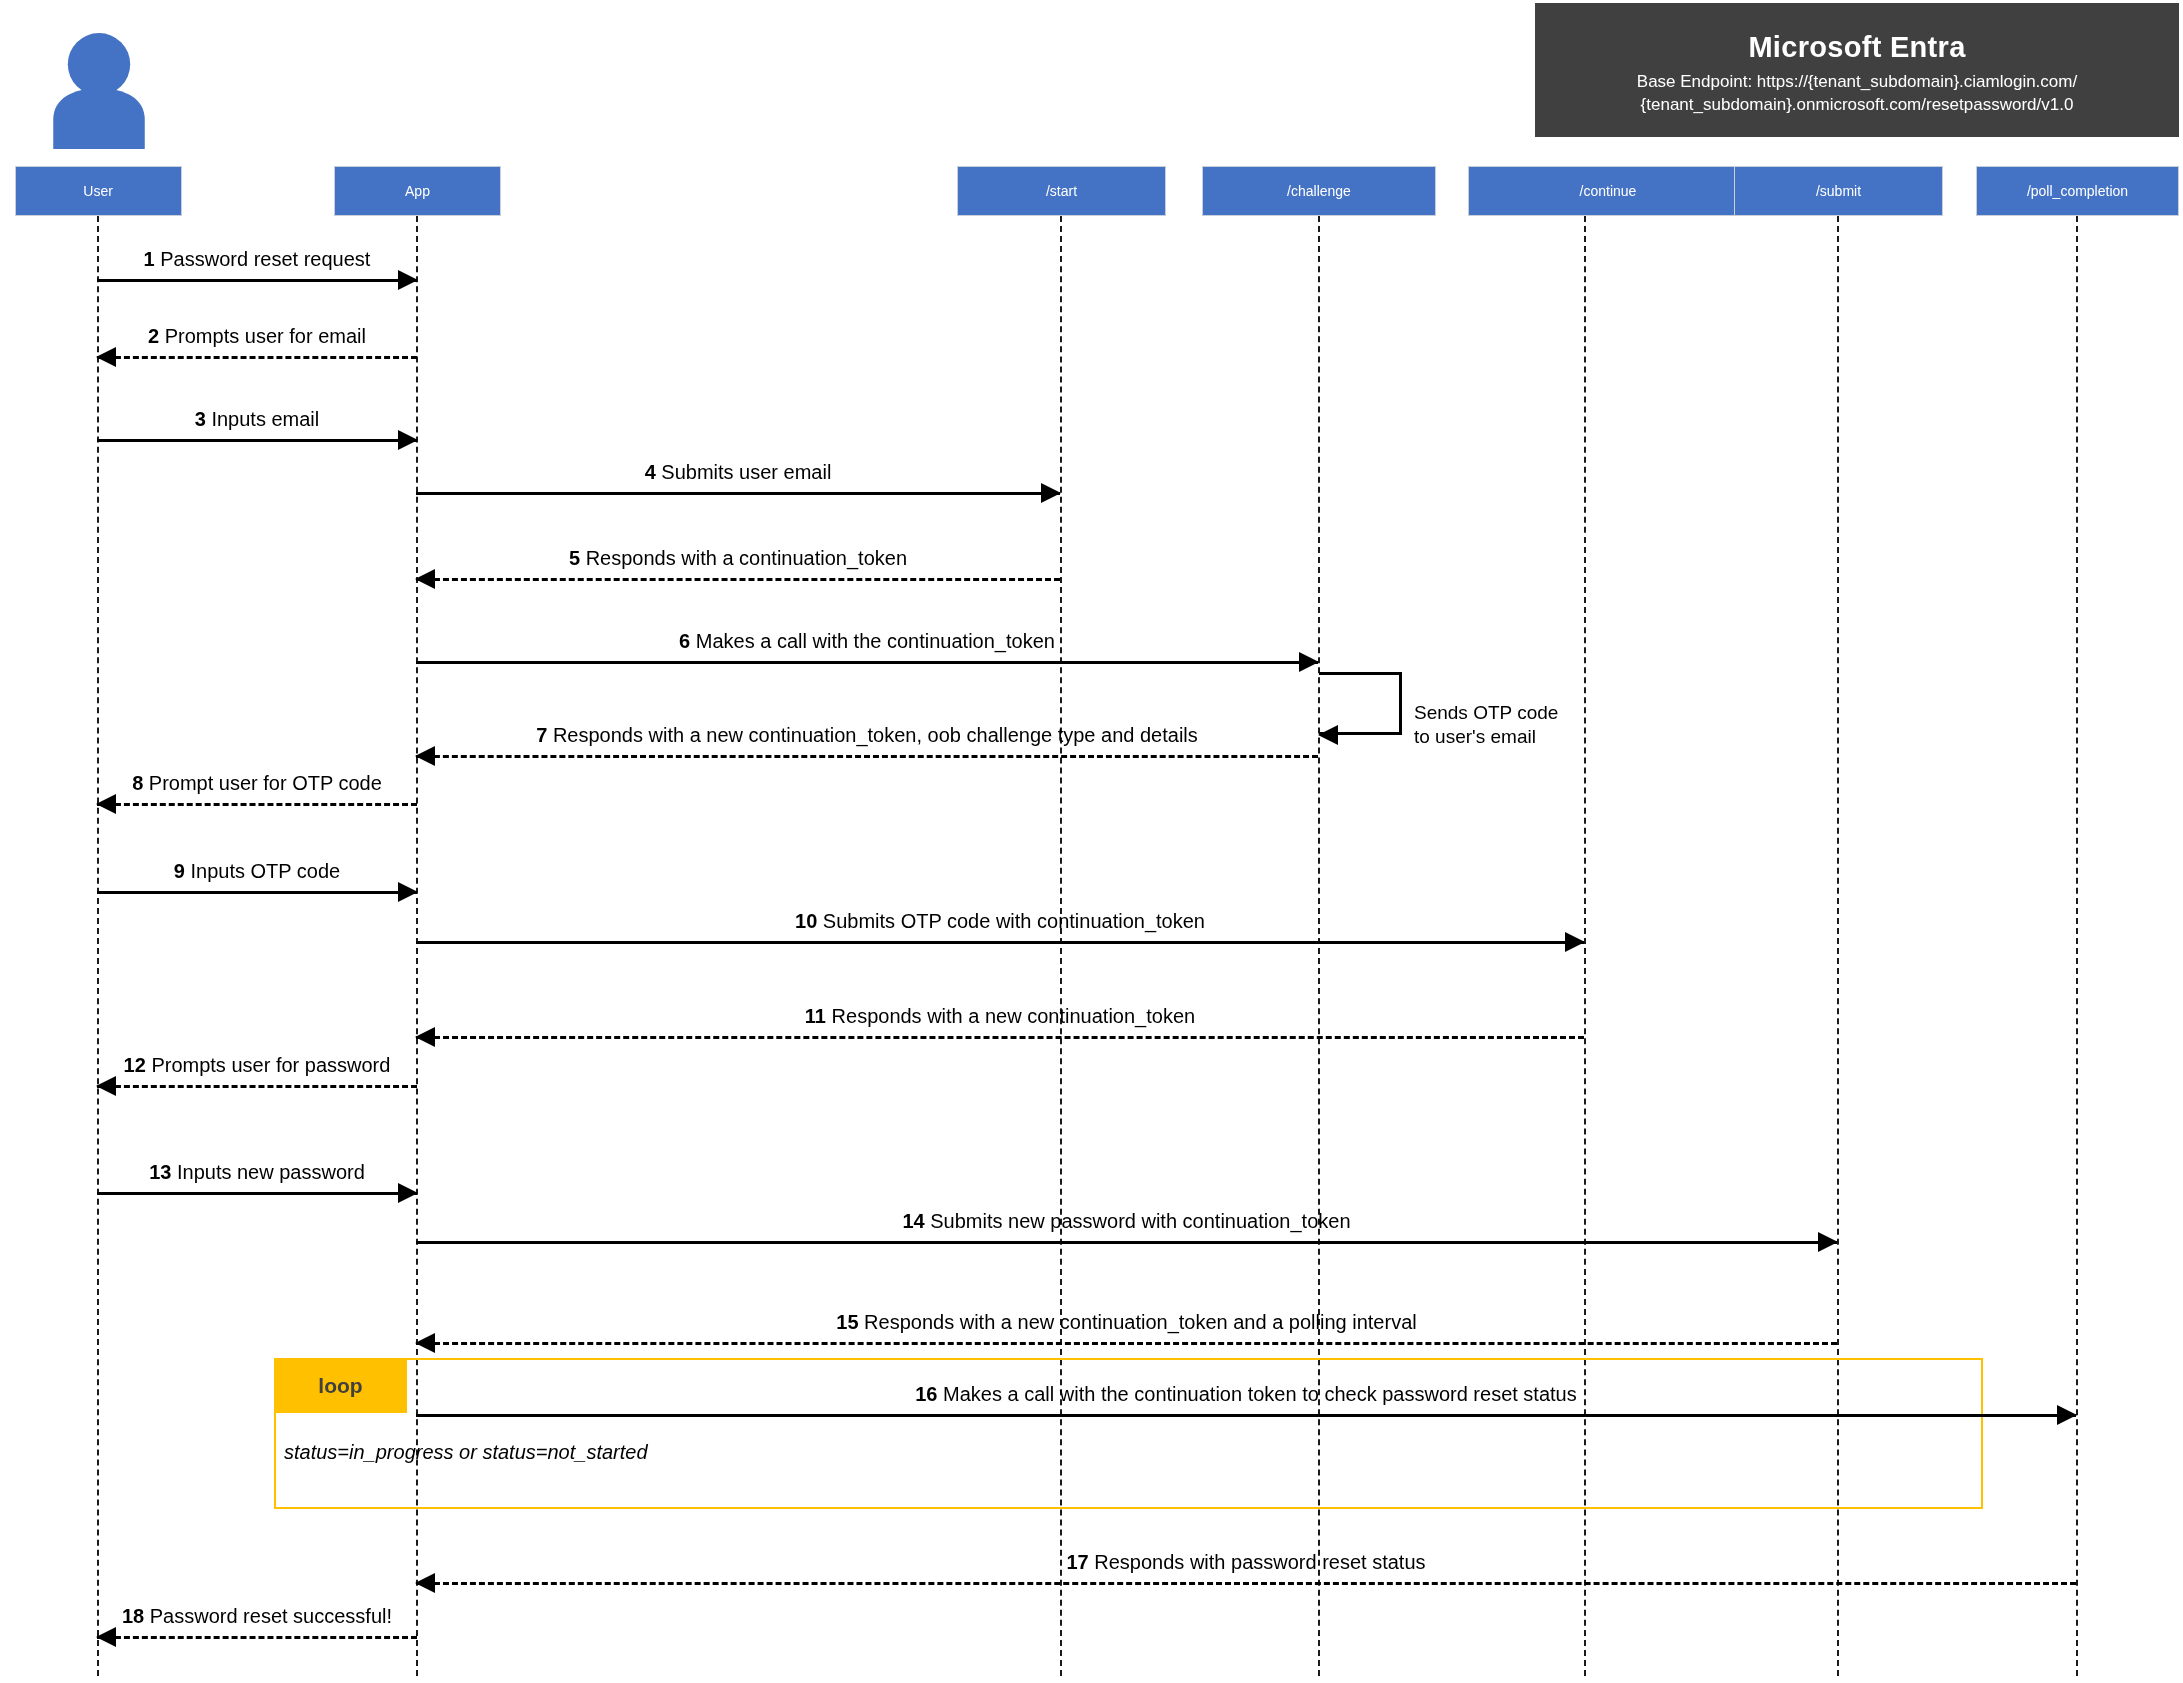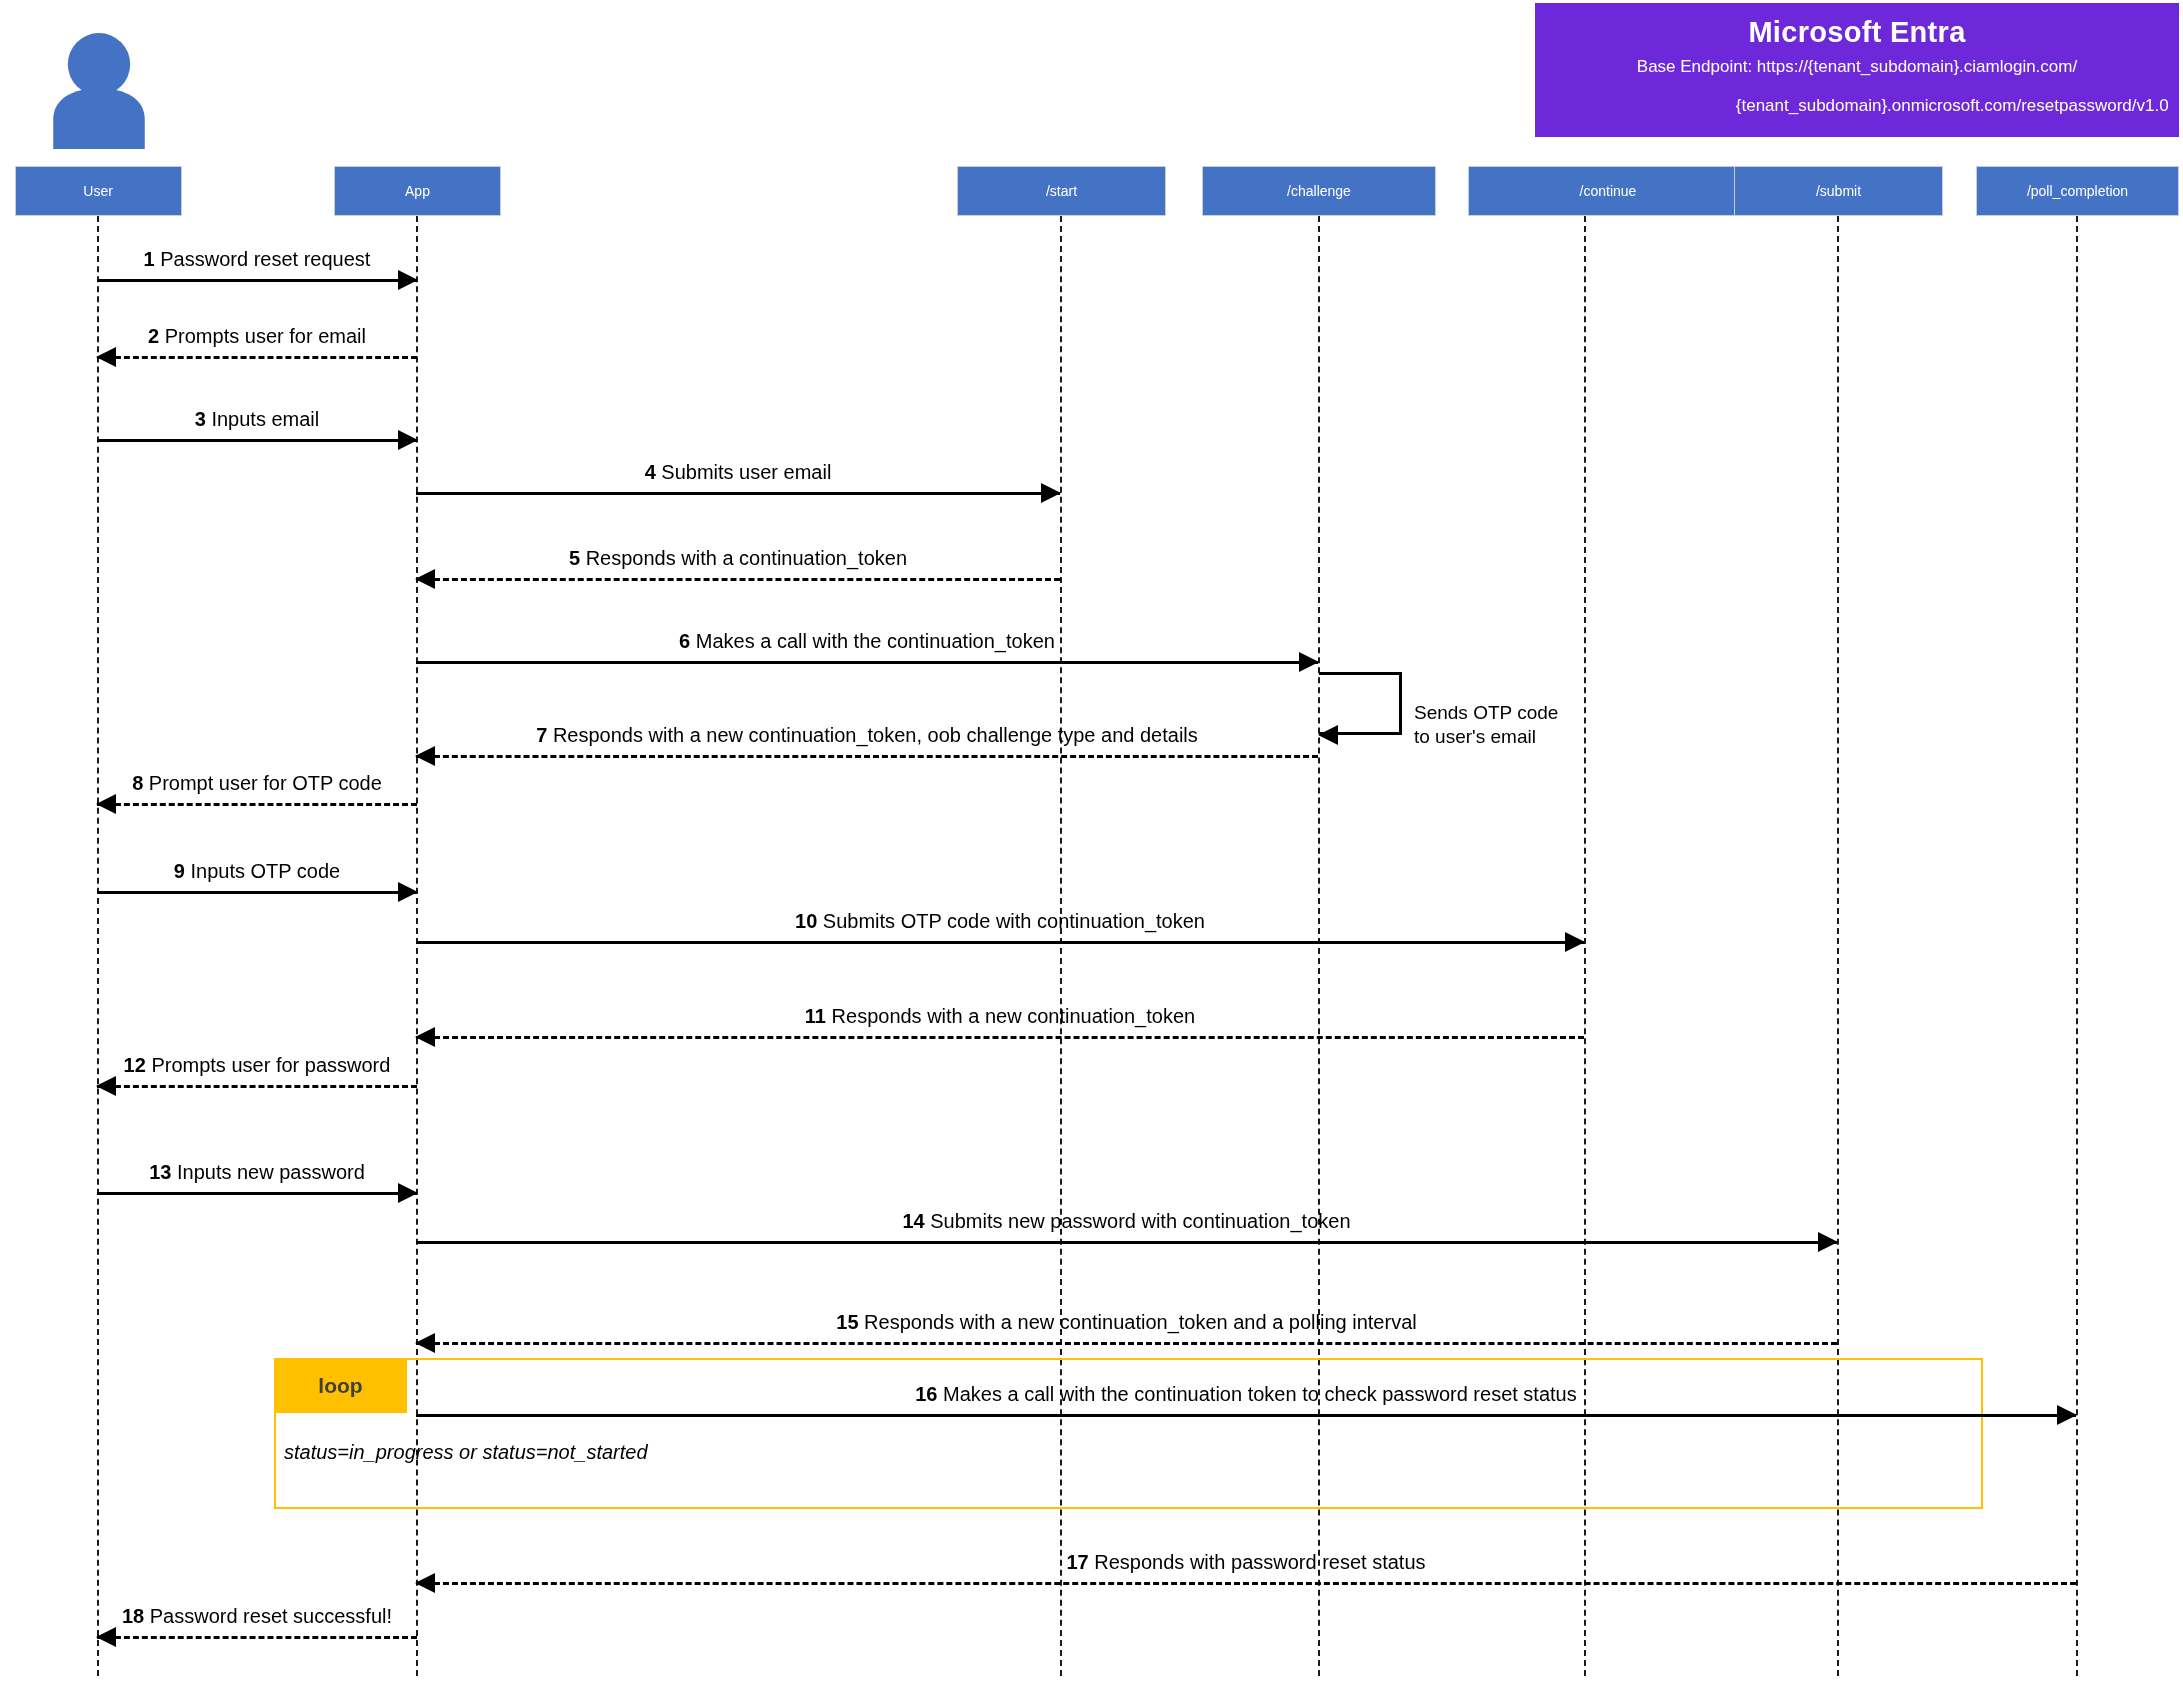--- a/index.html
+++ b/index.html
@@ -12,24 +12,24 @@
     height: 1683px;
     background: #ffffff;
     overflow: hidden;
   }
 
   
   .entra-panel {
     position: absolute;
     left: 1535px; top: 3.1px;
     width: 644px; height: 134px;
-    background: #6d28d9;
+    background: #404040;
     color: #ffffff;
     text-align: center;
-    padding-top: 14px;
+    padding-top: 29px;
   }
   .entra-title {
     font-size: 29px;
     font-weight: bold;
     letter-spacing: 0.3px;
     line-height: 1.1;
   }
   .entra-sub {
     font-size: 17px;
     line-height: 1.35;
@@ -142,21 +142,21 @@
   }
 </style>
 </head>
 <body>
 
 <div id="stage">
 
   <div class="entra-panel">
     <div class="entra-title">Microsoft Entra</div>
     <div class="entra-sub">Base Endpoint: https://{tenant_subdomain}.ciamlogin.com/</div>
-    <div class="entra-sub" style="margin-top:16px;text-align:right;">{tenant_subdomain}.onmicrosoft.com/resetpassword/v1.0</div>
+    <div class="entra-sub" style="margin-top:0;">{tenant_subdomain}.onmicrosoft.com/resetpassword/v1.0</div>
   </div>
 
   <svg class="actor-icon" viewBox="0 0 180 225">
     <circle cx="90" cy="62" r="60" fill="#4472C4"></circle>
     <path d="M2 225 L2 168 C2 128 40 108 90 108 C140 108 178 128 178 168 L178 225 Z" fill="#4472C4"></path>
   </svg>
 
   <div class="phead" style="left:14.6px;  top:166px; width:167px;">
       <span>User</span>
     </div>

